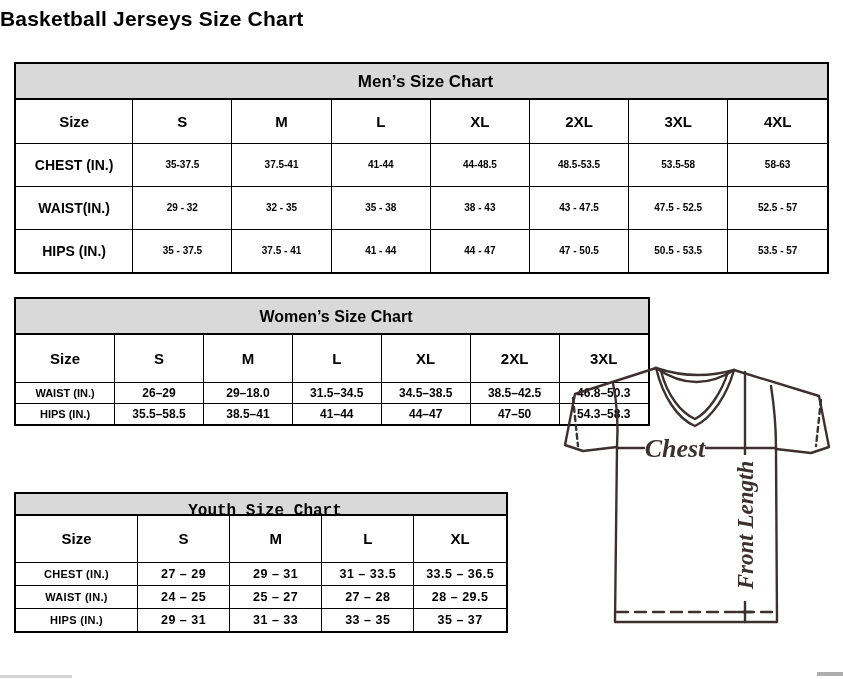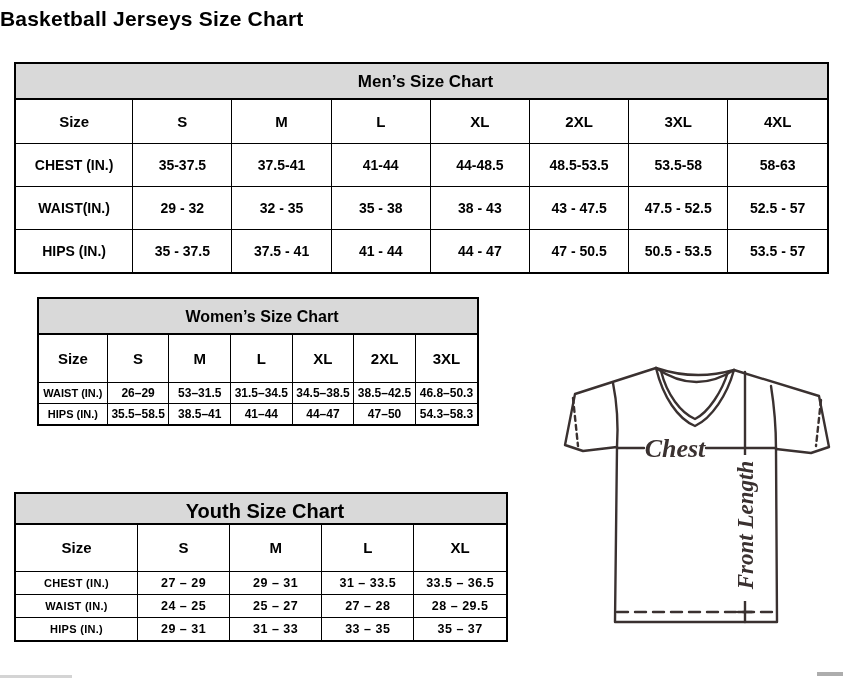--- a/index.html
+++ b/index.html
@@ -6,48 +6,48 @@
   html,body { width:843px; height:679px; background:#fff; overflow:hidden; }
   body { position:relative; font-family:"Liberation Sans", sans-serif; color:#000; }
 
   .page-title {
     position:absolute; left:0; top:7; width:815px; top:7px;
     text-align:left; font-size:21px; font-weight:bold; letter-spacing:.2px;
   }
 
   .size-section { position:absolute; border:2px solid #000; background:#fff; }
   #men-section   { left:14px; top:62px;  width:815px; }
-  #women-section { left:14px; top:297px; width:442px;margin-left:23px; }
+  #women-section { left:14px; top:297px; width:636px; }
   #youth-section { left:14px; top:492px; width:494px; }
 
   .table-title {
     background:#d9d9d9; border-bottom:2px solid #000;
     text-align:center; font-weight:bold;padding-left:8px;
   }
   #men-section   .table-title { height:36px; line-height:36px; font-size:17px; }
   #women-section .table-title { height:36px; line-height:36px; font-size:16px; }
-  #youth-section .table-title { height:31px; line-height:34px; font-size:20px; }
+  #youth-section .table-title { height:22px; line-height:34px; font-size:16px;font-family:Liberation Mono, monospace; }
 
   table { width:100%; border-collapse:collapse; table-layout:fixed; }
   th, td { border:1px solid #000; text-align:center; vertical-align:middle;
            font-weight:bold; overflow:hidden; white-space:nowrap; }
   thead th { font-size:15px; }
   tr > *:first-child { border-left:none; }
   tr > *:last-child  { border-right:none; }
   thead tr > * { border-top:none; }
   tbody tr:last-child > * { border-bottom:none; }
 
   #men-section   col.first { width:14.4%; }
   #women-section col.first { width:15.6%; }
   #youth-section col.first { width:24.8%; }
 
   #men-section   thead tr { height:43px; }
   #men-section   tbody tr { height:43px; }
   #men-section   tbody th { font-size:14px; }
-  #men-section   tbody td { font-size:14px; }
+  #men-section   tbody td { font-size:10px; }
 
   #women-section thead tr { height:47px; }
   #women-section tbody tr { height:21px; }
   #women-section tbody th { font-size:11px; }
   #women-section tbody td { font-size:12px; }
 
   #youth-section thead tr { height:46px; }
   #youth-section tbody tr { height:23px; }
   #youth-section tbody th { font-size:11px; letter-spacing:.3px; }
   #youth-section tbody td { font-size:12.5px; letter-spacing:.5px; }
@@ -147,21 +147,21 @@
           <th>L</th>
           <th>XL</th>
           <th>2XL</th>
           <th>3XL</th>
         </tr>
       </thead>
       <tbody>
         <tr>
           <th>WAIST (IN.)</th>
           <td>26–29</td>
-          <td>53–31.5</td>
+          <td>29–18.0</td>
           <td>31.5–34.5</td>
           <td>34.5–38.5</td>
           <td>38.5–42.5</td>
           <td>46.8–50.3</td>
         </tr>
         <tr>
           <th>HIPS (IN.)</th>
           <td>35.5–58.5</td>
           <td>38.5–41</td>
           <td>41–44</td>

